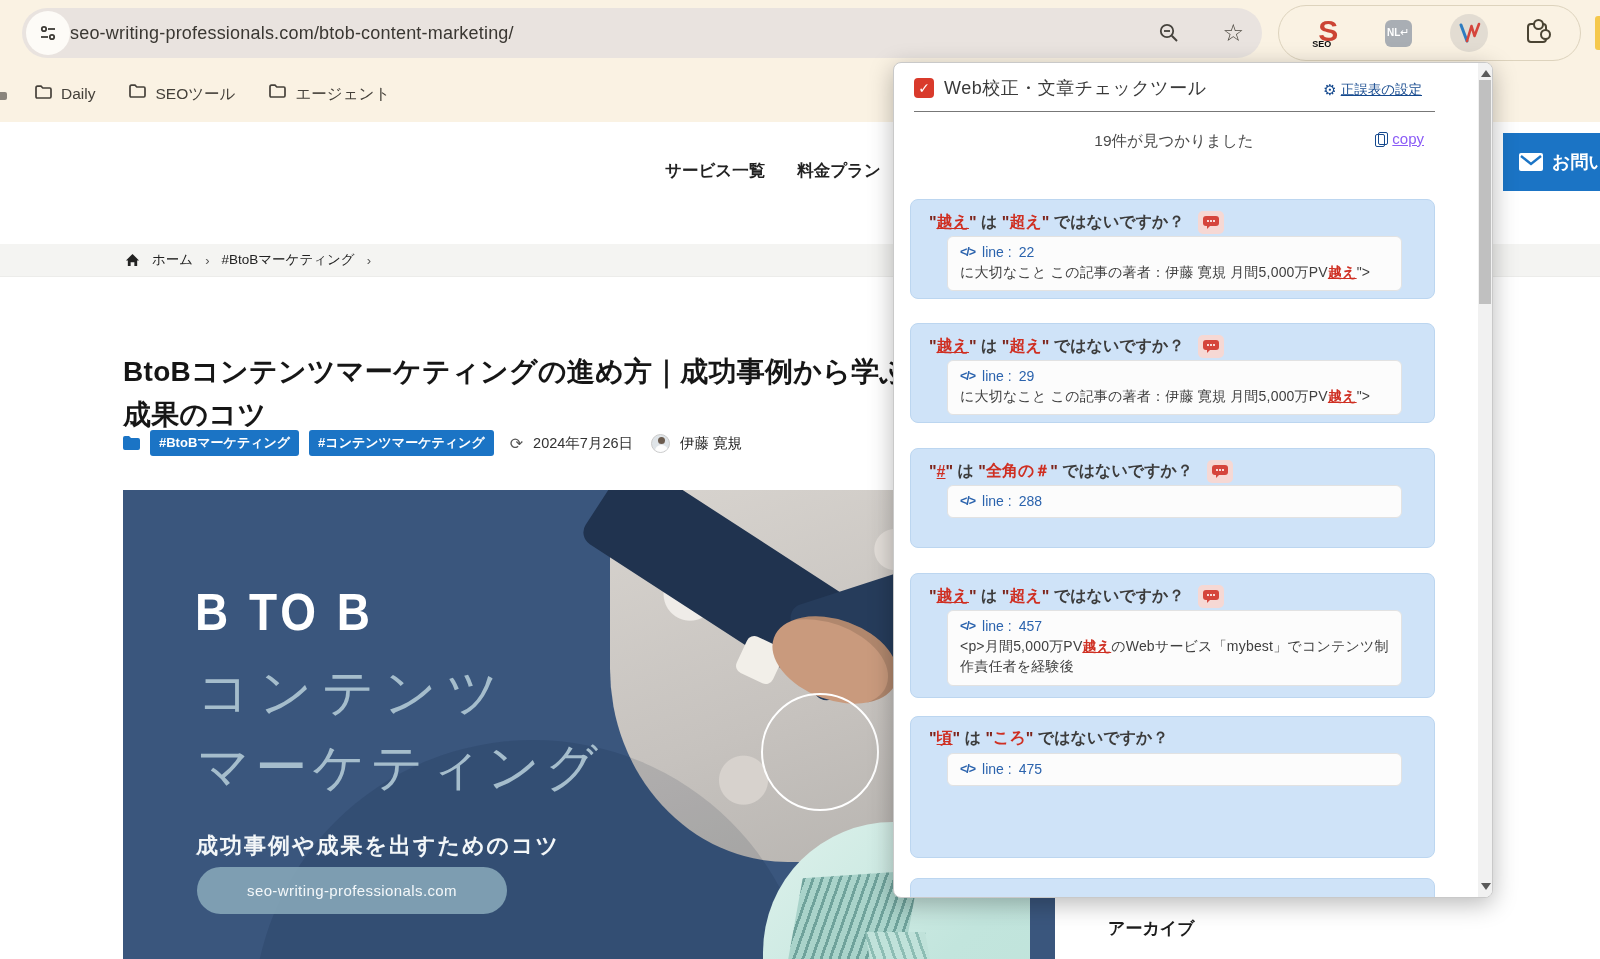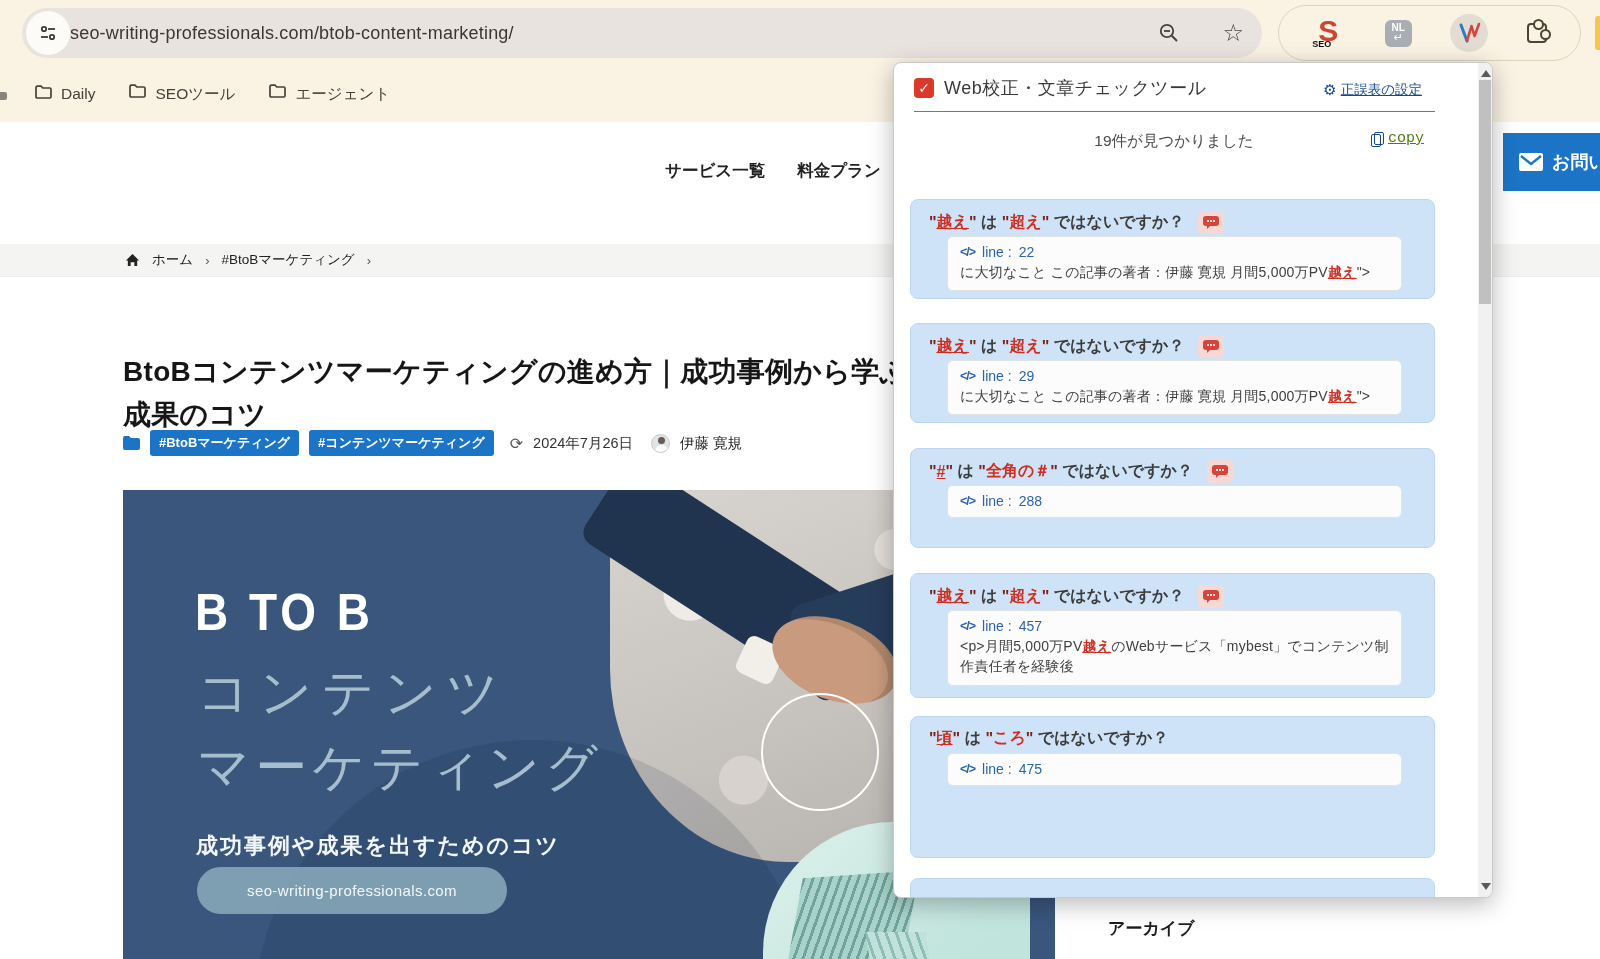--- a/index.html
+++ b/index.html
@@ -10,21 +10,21 @@
   .chrome { position:absolute; left:0; top:0; width:1600px; height:122px; background:#faf2e3; z-index:5; }
   .omnibox { position:absolute; left:22px; top:8px; width:1240px; height:50px; background:#e9e3df; border-radius:26px; display:flex; align-items:center; }
   .tune-circle { width:44px; height:44px; margin-left:4px; border-radius:50%; background:#fdfbf7; display:flex; align-items:center; justify-content:center; }
   .url { font-size:18px; color:#3a3732; letter-spacing:.2px; }
   .omni-icons { position:absolute; right:18px; top:0; height:50px; display:flex; align-items:center; gap:42px; }
   .star { font-size:24px; color:#4a463e; }
   .ext-pill { position:absolute; left:1278px; top:5px; width:303px; height:56px; border:1px solid #ddd3bd; border-radius:28px; display:flex; align-items:center; justify-content:space-around; padding:0 14px; background:#faf2e3; }
   .seo-ic { position:relative; width:34px; height:34px; }
   .seo-s { position:absolute; left:6px; top:-2px; font-size:30px; font-weight:800; color:#cc4434; }
   .seo-sub { position:absolute; left:0px; bottom:1px; font-size:9px; font-weight:800; color:#111; }
-  .nl-ic { width:27px; height:27px; background:#a9aeb4; border-radius:6px; color:#fff; display:flex; flex-direction:column; align-items:center; justify-content:center; line-height:1; }
+  .nl-ic { width:27px; height:27px; background:#a9aeb4; border-radius:6px; color:#fff; display:flex; flex-direction:row; align-items:center; justify-content:center; line-height:1; }
   .nl-ic .t { font-size:10px; font-weight:800; }
   .nl-ic .a { font-size:11px; margin-top:-1px; }
   .w-circle { width:38px; height:38px; border-radius:50%; background:#e2dcd2; display:flex; align-items:center; justify-content:center; }
   .puzzle { position:relative; width:20px; height:20px; border:2.5px solid #4a4433; border-radius:4px; }
   .puzzle::before, .puzzle::after { content:""; position:absolute; width:7px; height:7px; border:2.5px solid #4a4433; border-radius:50%; background:#faf2e3; }
   .puzzle::before { top:-6px; left:4px; }
   .puzzle::after { right:-6px; top:4px; }
   .avatar-strip { position:absolute; right:0; top:16px; width:5px; height:34px; background:#f5c84c; border-radius:3px 0 0 3px; }
   .bookmarks { position:absolute; left:0; top:66px; width:1600px; height:56px; display:flex; align-items:center; gap:34px; padding-left:35px; }
   .bm-frag { position:absolute; left:0; top:26px; width:7px; height:8px; background:#8a857c; border-radius:0 2px 2px 0; }
@@ -75,21 +75,21 @@
   
   .popup { position:absolute; left:893px; top:62px; width:600px; height:836px; background:#fff; border:1px solid #c9c9c9; border-radius:8px; box-shadow:0 6px 24px rgba(0,0,0,.28); z-index:20; overflow:hidden; }
   .pp-head { position:absolute; left:20px; top:13px; display:flex; align-items:center; gap:10px; }
   .pp-check { width:20px; height:20px; background:#d93a2b; border-radius:4px; color:#fff; font-size:14px; font-weight:800; display:flex; align-items:center; justify-content:center; }
   .pp-title { font-size:18px; color:#3a3a3a; letter-spacing:.5px; }
   .pp-settings { position:absolute; right:70px; top:18px; display:flex; align-items:center; gap:4px; font-size:13.5px; color:#15498e; }
   .pp-settings .lk { text-decoration:underline; }
   .gear { color:#15498e; font-size:15px; }
   .pp-divider { position:absolute; left:20px; top:48px; width:521px; border-bottom:1.5px solid #777; }
   .pp-count { position:absolute; left:0; top:68px; width:560px; text-align:center; font-size:15.5px; color:#4a4a4a; }
-  .pp-copy { position:absolute; right:68px; top:67px; display:flex; align-items:center; gap:5px; font-size:15px; color:#4d7c0f; text-decoration:underline;font-family:Liberation Mono, monospace; }
+  .pp-copy { position:absolute; right:68px; top:67px; display:flex; align-items:center; gap:5px; font-size:15px; color:#8b5cf6; text-decoration:underline; }
   .copy-ic { position:relative; width:12px; height:14px; }
   .copy-ic::before { content:""; position:absolute; left:0; top:2px; width:8px; height:11px; border:1.4px solid #15498e; border-radius:2px; background:#fff; }
   .copy-ic::after { content:""; position:absolute; left:3px; top:0; width:8px; height:11px; border:1.4px solid #15498e; border-radius:2px; }
 
   .card { position:absolute; left:16px; width:525px; background:#cfe3f8; border:1px solid #bcd6f0; border-radius:8px; overflow:hidden; }
   .card-head { padding:11px 14px 0 18px; font-size:16px; font-weight:700; color:#3c3c3c; display:flex; align-items:center; }
   .qm { color:#7d241b; }
   .hl-wrong { color:#cf2f22; text-decoration:underline; }
   .hl-correct { color:#cf2f22; }
   .bubble { margin-left:14px; width:26px; height:23px; background:#f6d8d4; border-radius:5px; display:flex; align-items:center; justify-content:center; }

